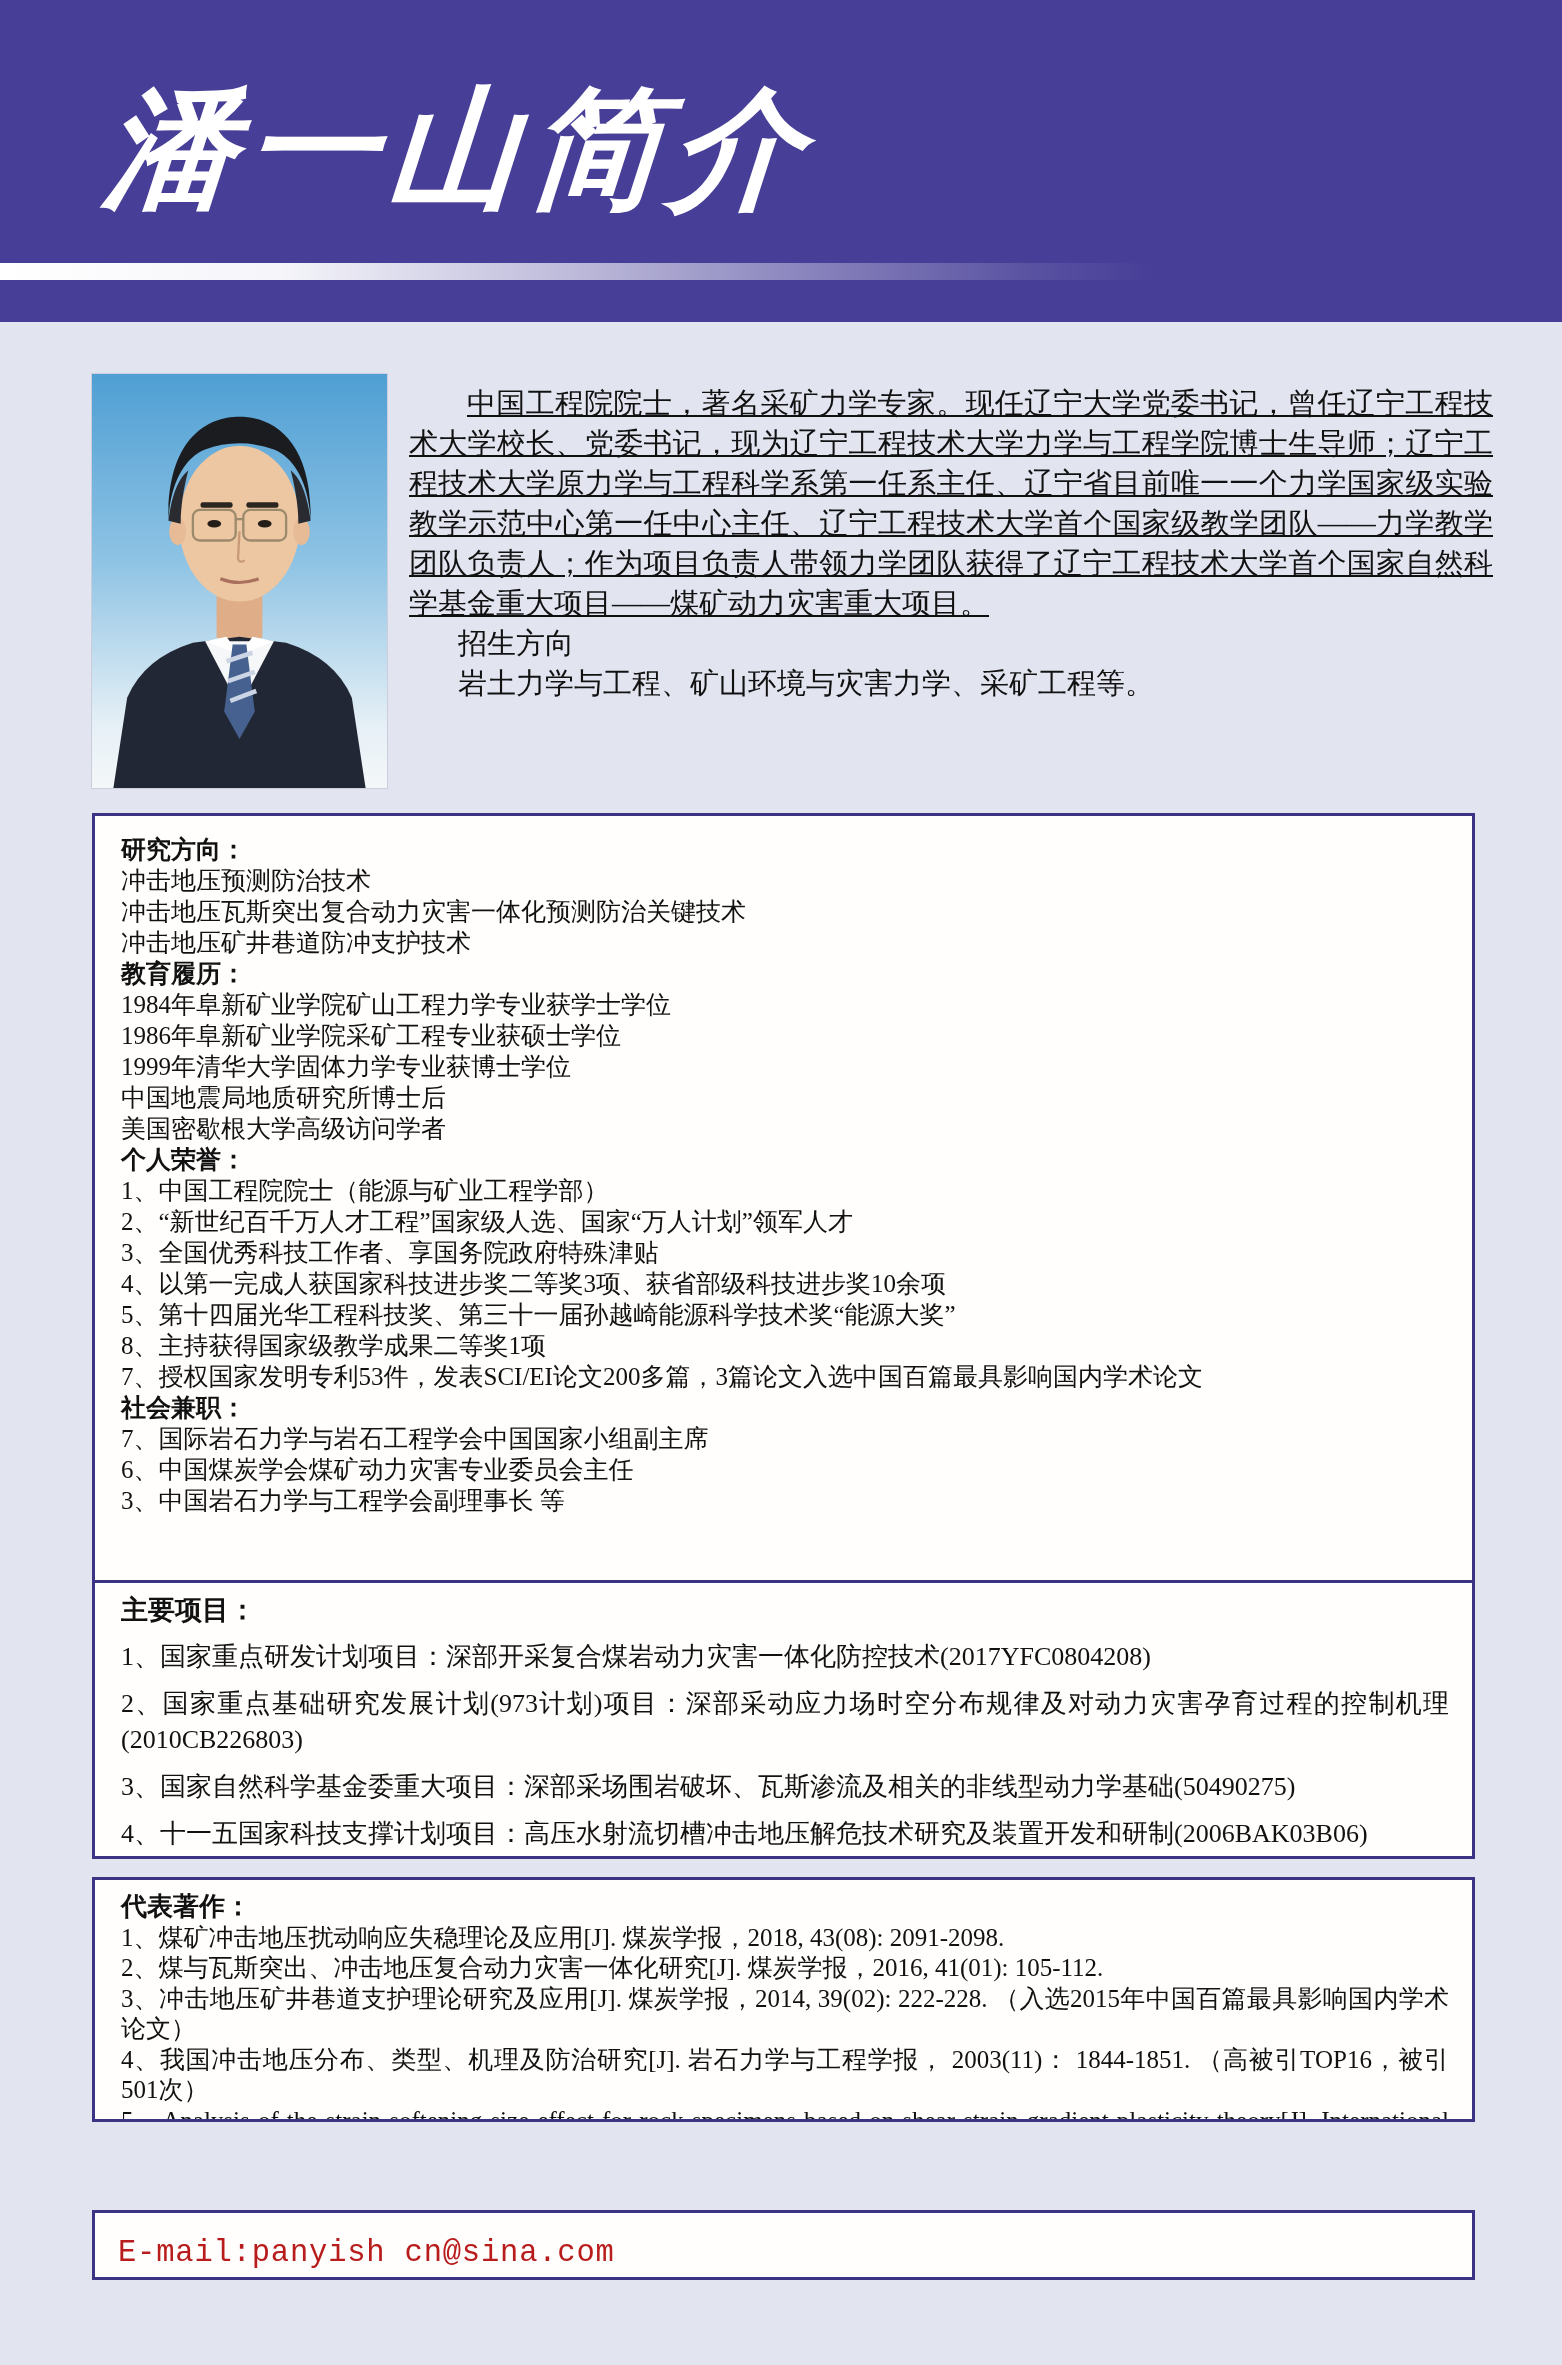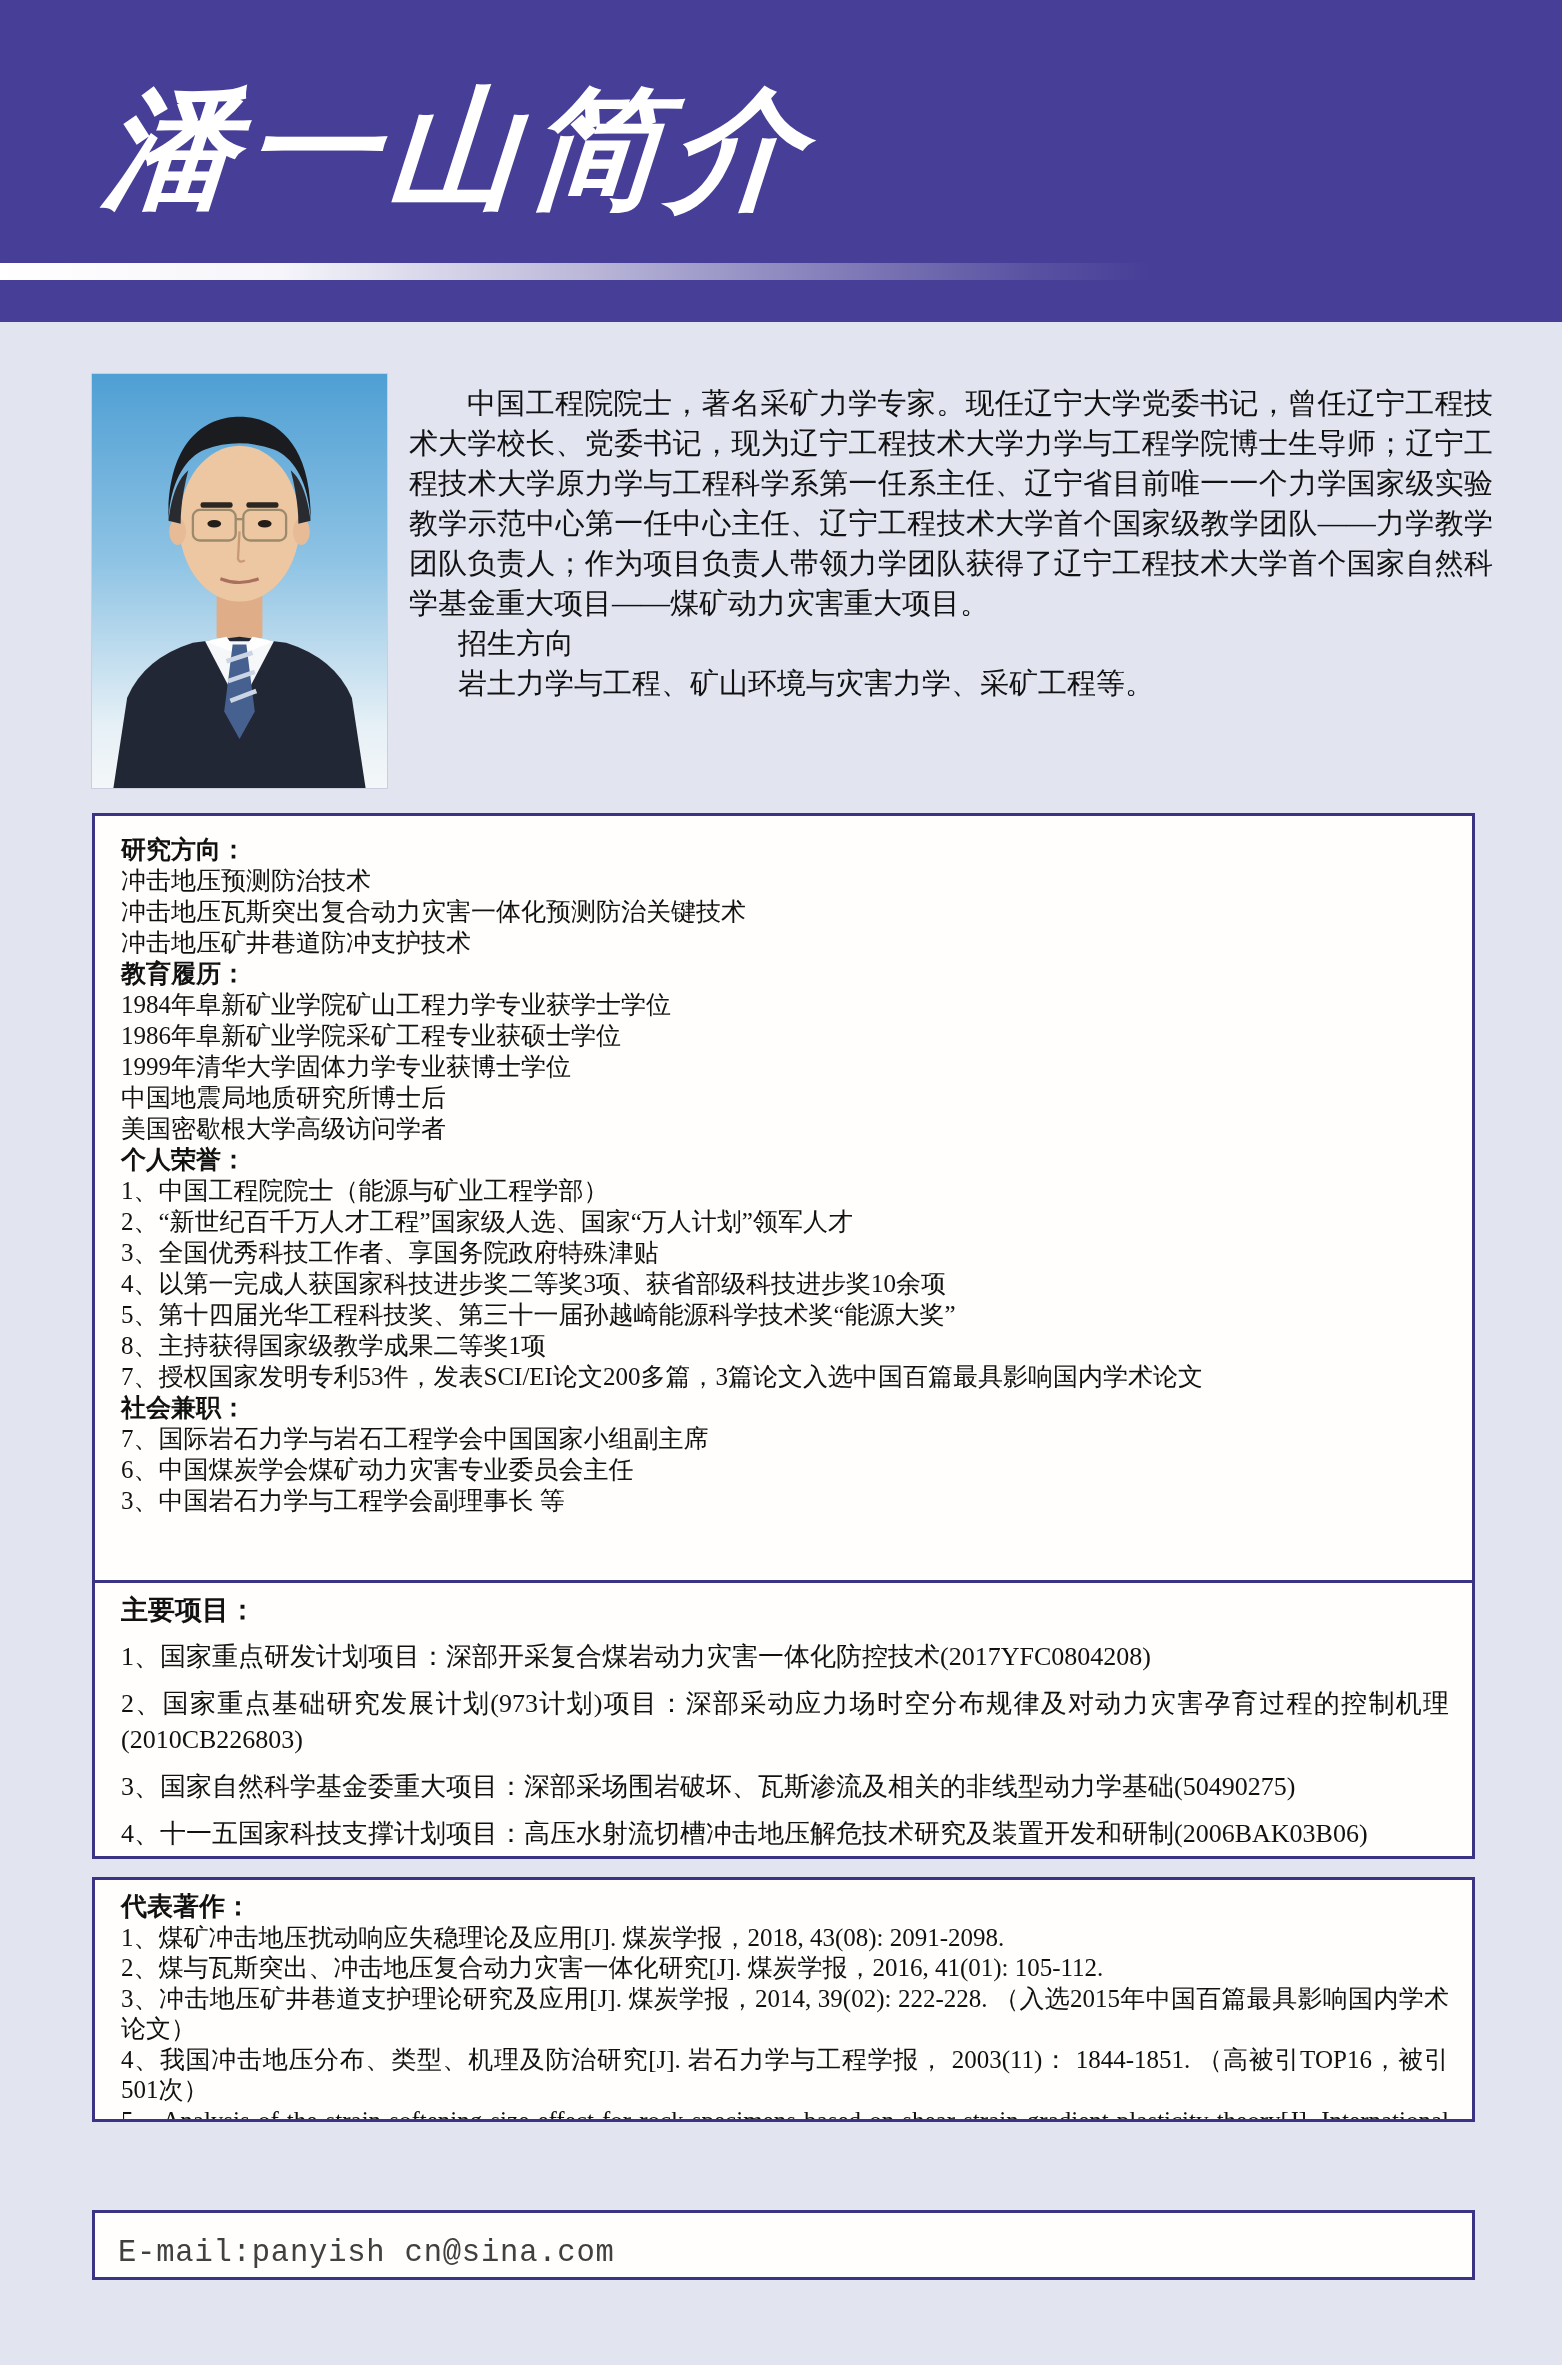--- a/index.html
+++ b/index.html
@@ -41,20 +41,21 @@
   }
   .photo svg{display:block;width:100%;height:100%;}
   
   .intro{
     position:absolute;left:409px;top:383px;width:1084px;
     font-size:29px;line-height:40px;
   }
   .intro-paragraph{
     margin:0;text-align:justify;text-indent:2em;
     text-justify:inter-ideograph;
+    text-decoration:underline;
   }
   .intro-line{padding-left:49px;}
   
   .info-box{
     position:absolute;left:92px;width:1383px;
     box-sizing:border-box;
     background:#fffefc;
     border:3.8px solid #3b3384;
     overflow:hidden;
   }
@@ -64,21 +65,21 @@
   .box-email{top:2210px;height:70px;padding:0 23px;display:flex;align-items:center;}
 
   .box-profile .sec-title,.box-profile .line{font-size:25px;line-height:31px;}
   .sec-title{font-weight:bold;}
   .box-projects .sec-title{font-size:27px;line-height:36px;}
   .box-projects .pline{font-size:26px;line-height:36px;text-align:justify;text-justify:inter-ideograph;margin-top:11px;}
   .box-publications .sec-title{font-size:26px;line-height:30.5px;}
   .box-publications .pline{font-size:25px;line-height:30.5px;text-align:justify;text-justify:inter-ideograph;}
   .email-line{
     font-family:"Liberation Mono","DejaVu Sans Mono",monospace;
-    font-size:30.5px;letter-spacing:0.8px;color:#404040;margin-top:15px;
+    font-size:30.5px;letter-spacing:0.8px;color:#b91c1c;margin-top:15px;
   }
 </style>
 </head>
 <body>
 
 <div class="page">
 
   <div class="header">
     <div class="page-title">潘一山简介</div>
     <div class="header-stripe"></div>

